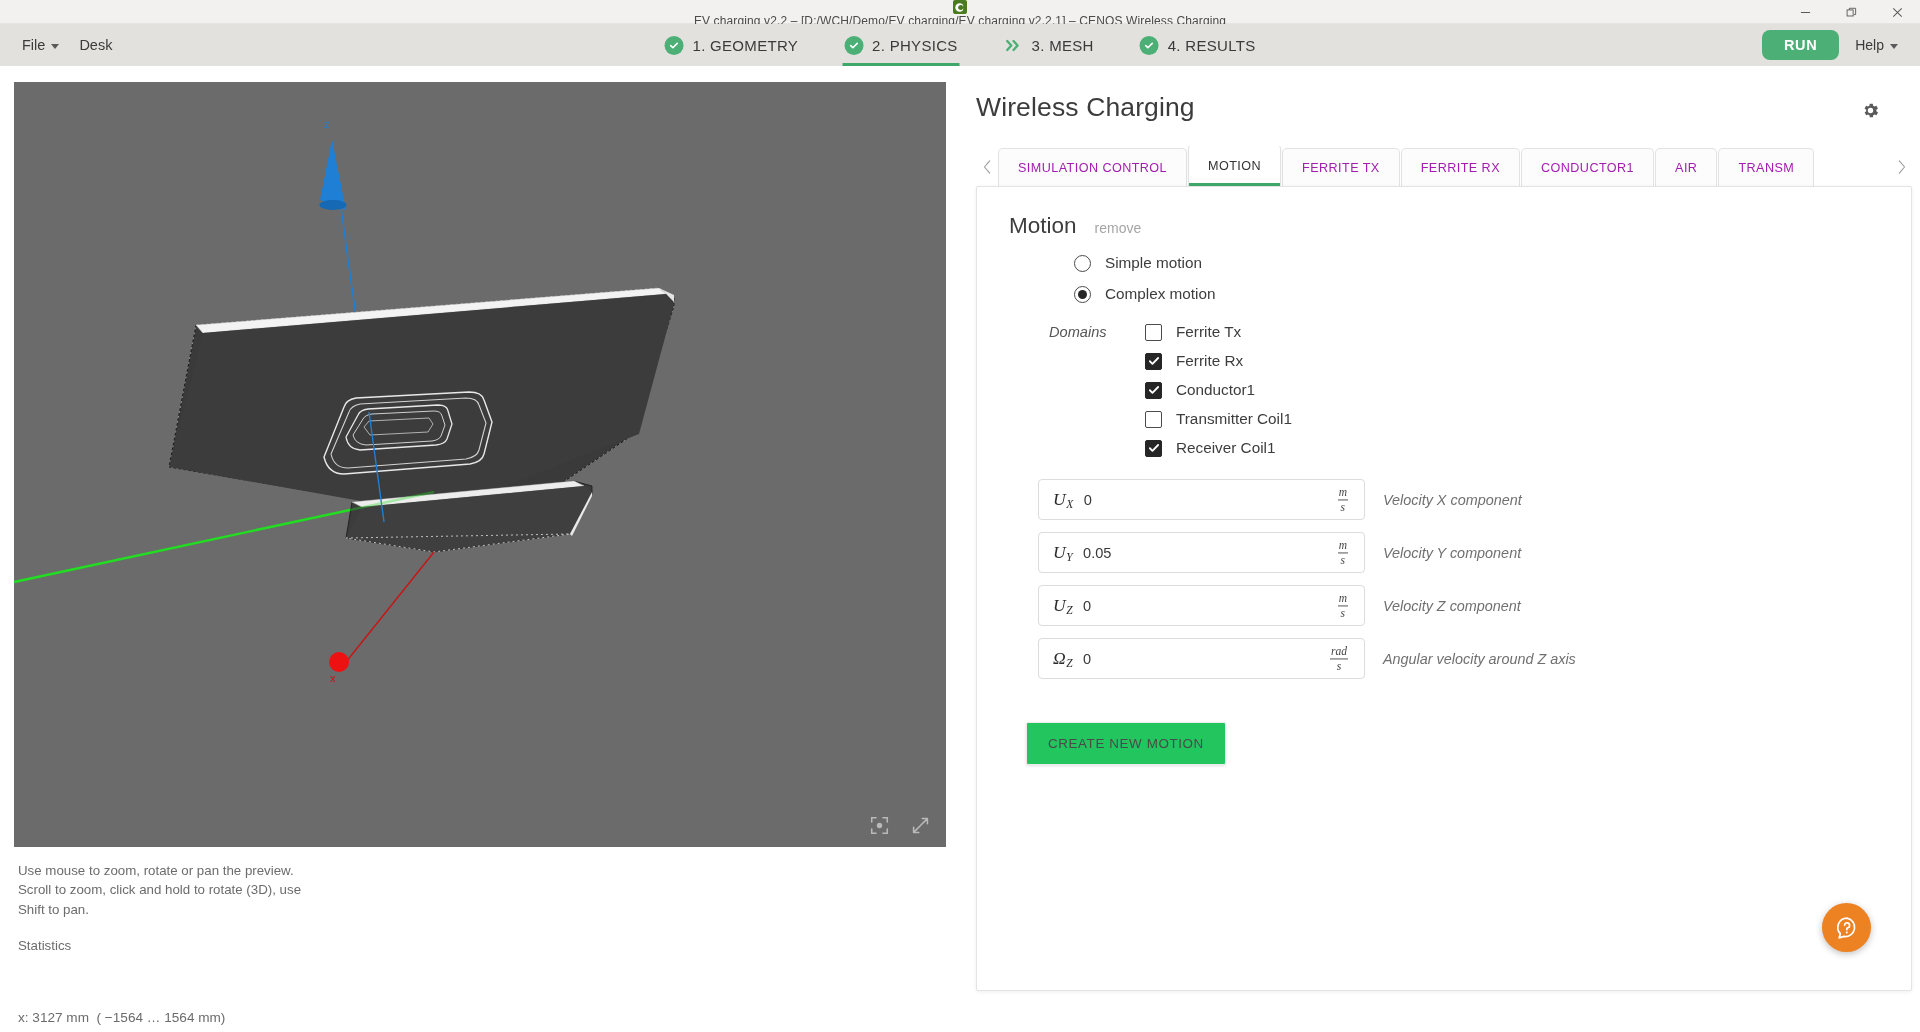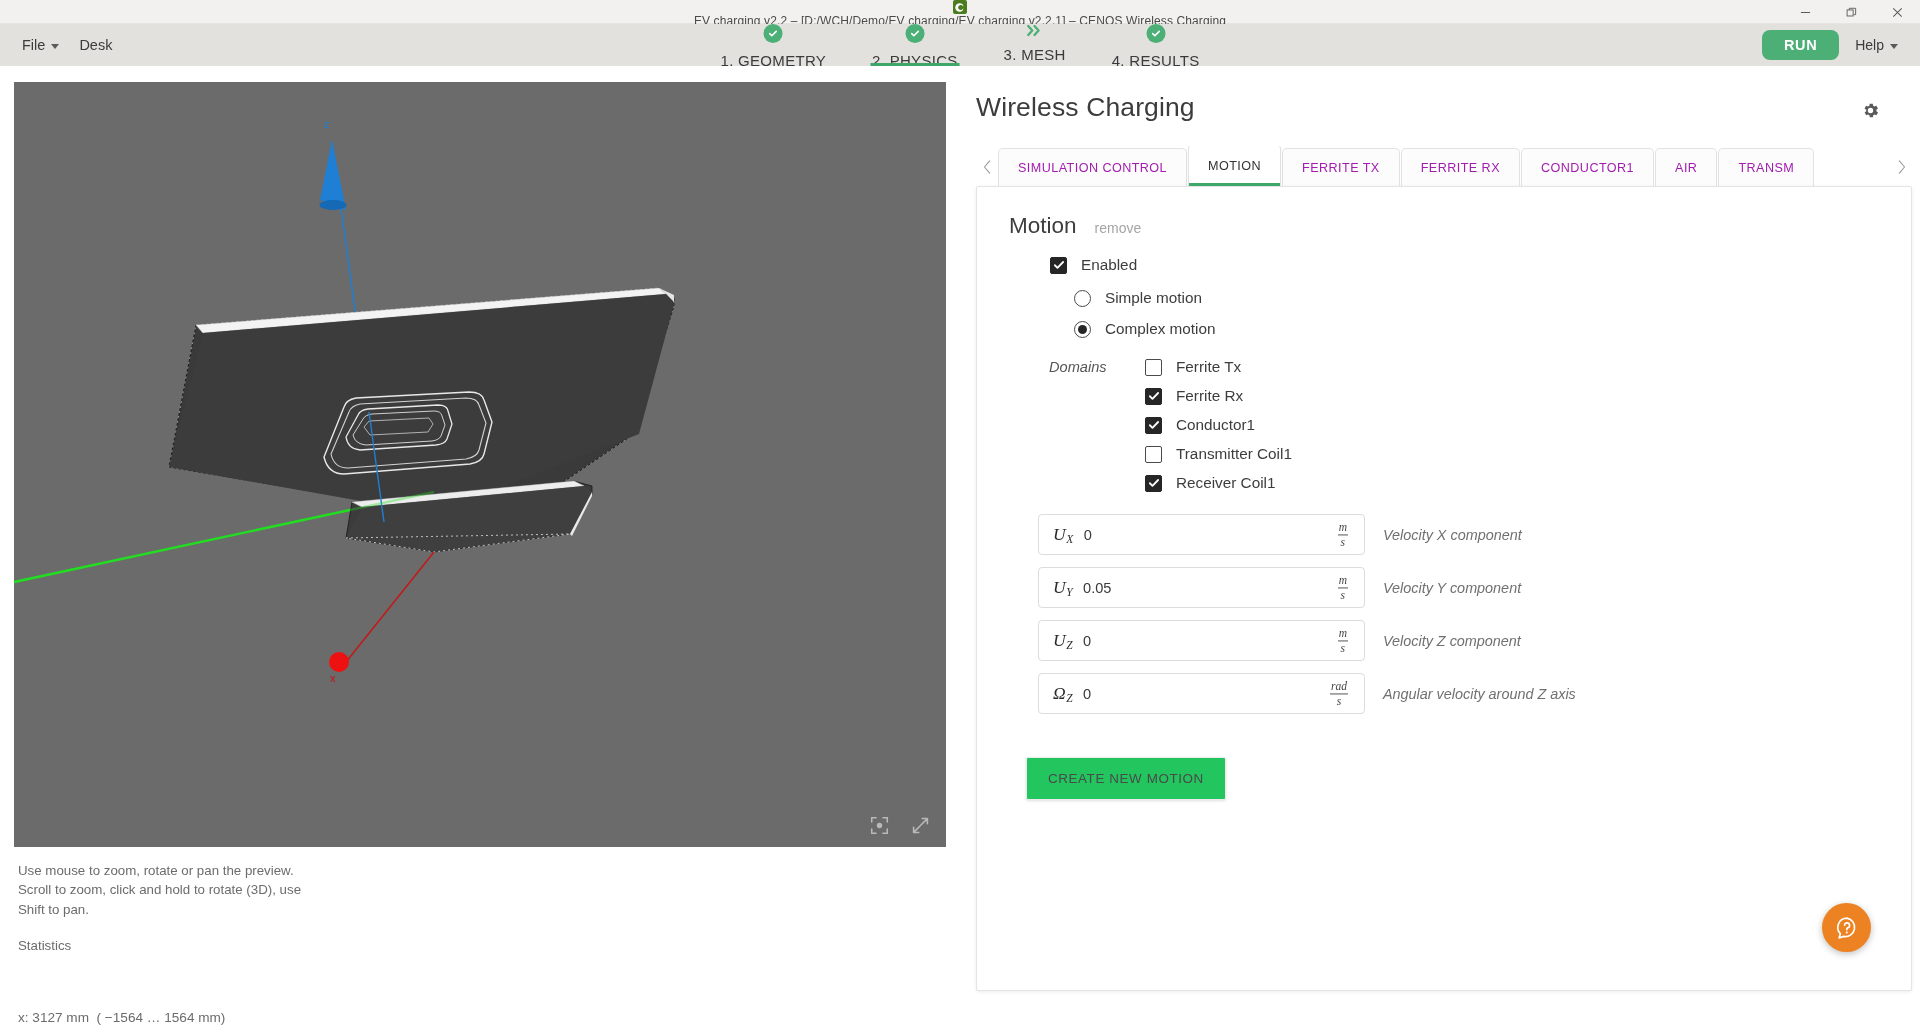--- a/index.html
+++ b/index.html
@@ -60,21 +60,20 @@
 
   .steps {
     position: absolute; left: 50%; transform: translateX(-50%);
     display: flex; align-items: center; gap: 42px;
     height: 42px;
   }
   .step {
     display: flex; align-items: center; gap: 9px;
     height: 42px; position: relative;
     padding: 0 2px;
-    flex-direction: column;
   }
   .step-label {
     font-size: 15px; color: #3a3a3a; letter-spacing: .02em;
   }
   .check-circle {
     width: 19px; height: 19px; border-radius: 50%;
     background: #4caf76; display: flex;
     align-items: center; justify-content: center; flex: none;
   }
   .chev {
@@ -503,28 +502,20 @@
       </div>
     </div>
 
     <div class="panel-card">
 
       <div class="motion-header">
         <span class="motion-title">Motion</span>
         <span class="remove-link">remove</span>
       </div>
 
-      <div class="row-enabled">
-        <span class="cb checked">
-          <svg width="12" height="12" viewBox="0 0 14 14">
-              <path d="M2.2 7.3l3 3 6.6-6.8" fill="none" stroke="#fff" stroke-width="2.1" stroke-linecap="round" stroke-linejoin="round"></path>
-            </svg>
-        </span>
-        <span class="cb-label">Enabled</span>
-      </div>
 
       <div class="radios">
         <div class="radio-row">
           <span class="rb"></span>
           <span class="rb-label">Simple motion</span>
         </div>
         <div class="radio-row">
           <span class="rb checked">
               <span class="dot"></span>
             </span>

